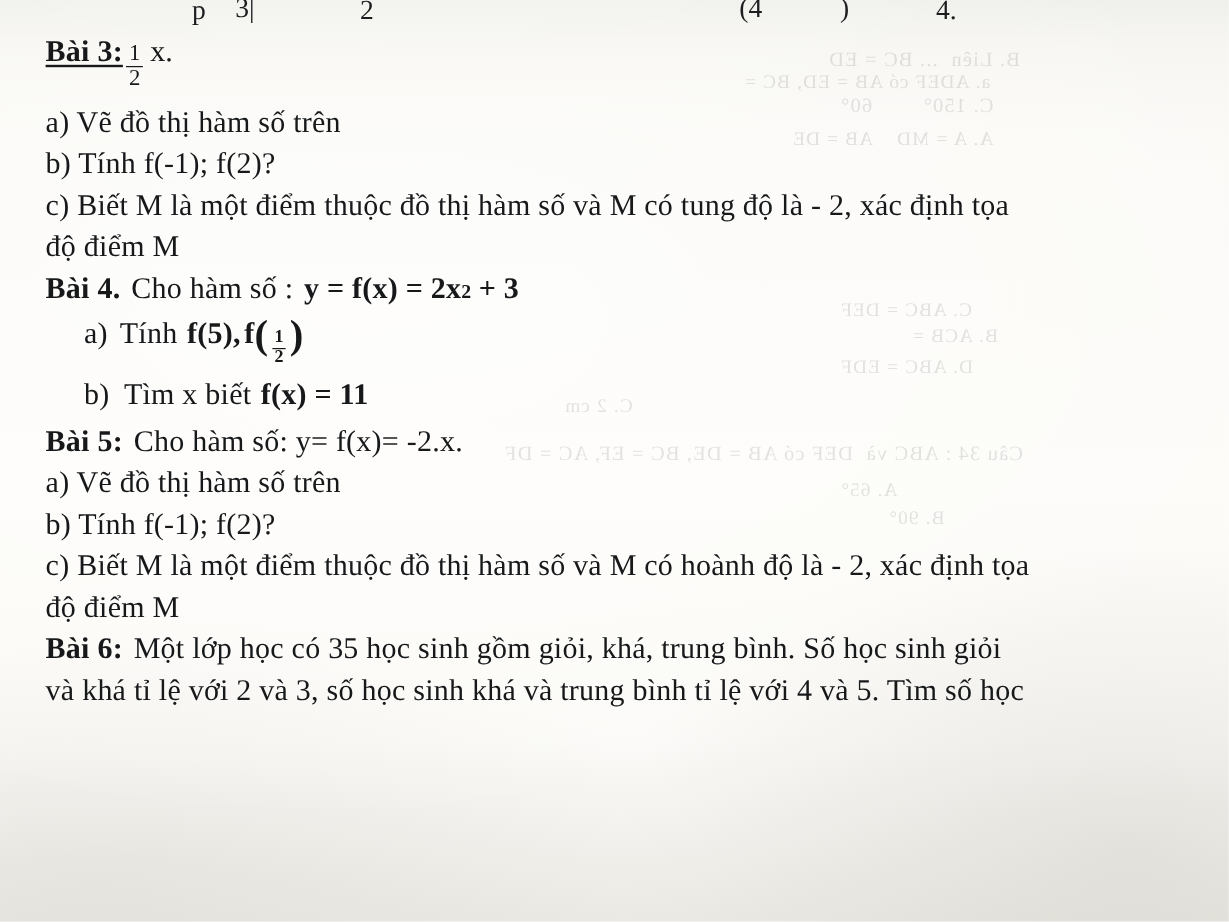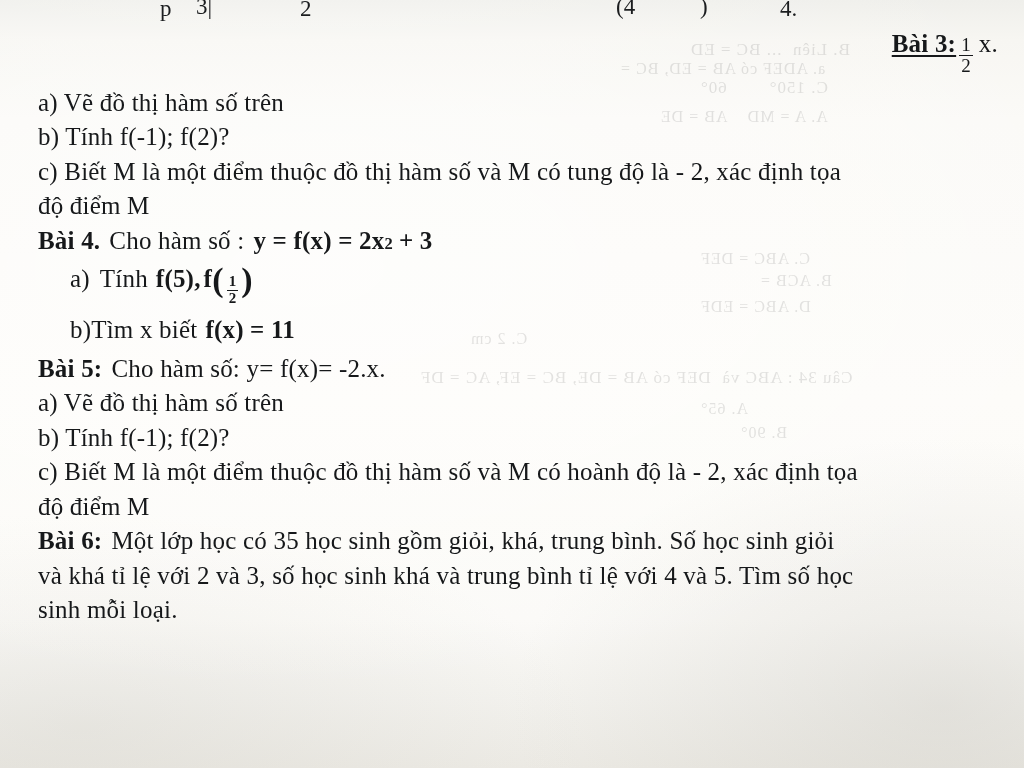--- a/index.html
+++ b/index.html
@@ -142,21 +142,21 @@
     <span style="left:160px; top:-4px;">p</span>
     <span style="left:196px; top:-6px;">3|</span>
     <span style="left:300px; top:-4px;">2</span>
     <span style="left:616px; top:-6px;">(4</span>
     <span style="left:700px; top:-6px;">)</span>
     <span style="left:780px; top:-4px;">4.</span>
   </div>
 
   <div class="content">
 
-    <div class="line row" style="margin-top:28px;justify-content:flex-end;">
+    <div class="line row" style="margin-top:28px;">
       <span class="lbl underlined">Bài 3:</span>
       <span class="frac">
         <span class="num">1</span>
         <span class="den">2</span>
       </span>
       <span style="margin-left:3px;">x.</span>
     </div>
 
     <div class="line gap-md">a) Vẽ đồ thị hàm số trên</div>
     <div class="line blockline">b) Tính f(-1); f(2)?</div>
@@ -179,34 +179,33 @@
       <span class="paren-big">(</span>
       <span class="frac small bold">
         <span class="num">1</span>
         <span class="den">2</span>
       </span>
       <span class="paren-big">)</span>
     </div>
 
     <div class="line row item-indent gap-sm">
       <span>b)</span>
-      <span style="margin-left:0;">Tìm x biết</span>
+      <span style="margin-left:12px;">Tìm x biết</span>
       <span class="bold" style="margin-left:8px;">f(x) = 11</span>
     </div>
 
     <div class="line row gap-sm">
       <span class="lbl">Bài 5:</span>
       <span style="margin-left:9px;">Cho hàm số: y= f(x)= -2.x.</span>
     </div>
     <div class="line blockline">a) Vẽ đồ thị hàm số trên</div>
     <div class="line blockline">b) Tính f(-1); f(2)?</div>
     <div class="line blockline">c) Biết M là một điểm thuộc đồ thị hàm số và M có hoành độ là - 2, xác định tọa</div>
     <div class="line blockline">độ điểm M</div>
 
     <div class="line row blockline">
       <span class="lbl">Bài 6:</span>
       <span style="margin-left:9px;">Một lớp học có 35 học sinh gồm giỏi, khá, trung bình. Số học sinh giỏi</span>
     </div>
     <div class="line blockline">và khá tỉ lệ với 2 và 3, số học sinh khá và trung bình tỉ lệ với 4 và 5. Tìm số học</div>
-    <div class="line blockline">sinh mỗi loại.</div>
 
   </div>
 </div>
 
 </body></html>

